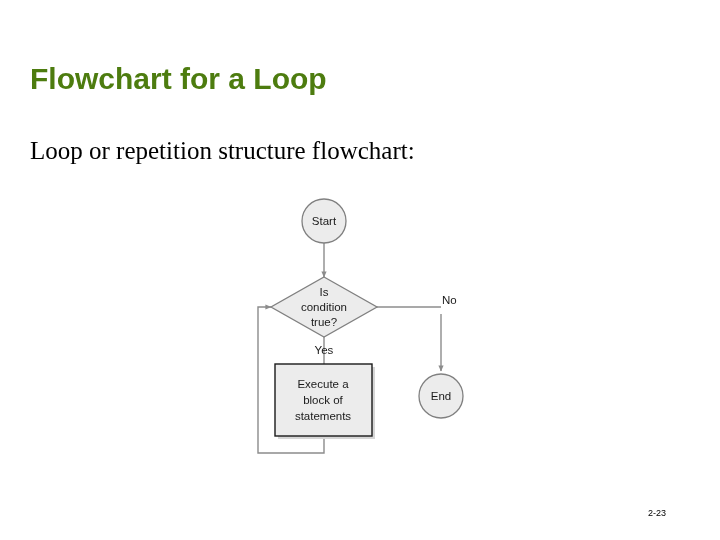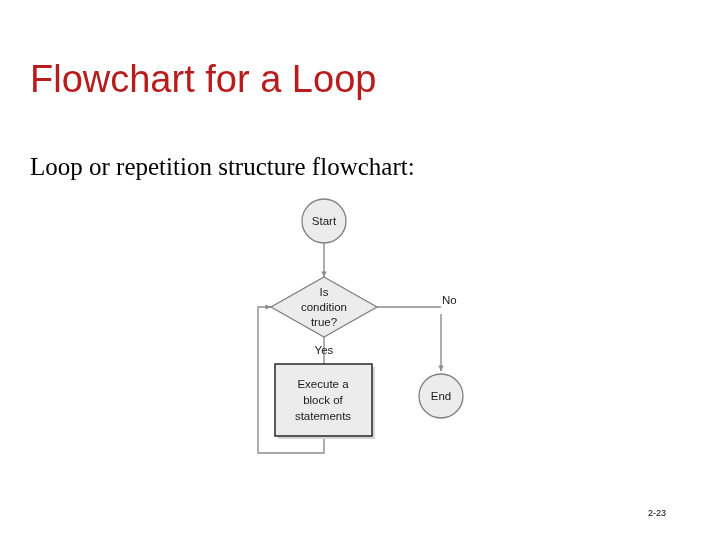--- a/index.html
+++ b/index.html
@@ -20,39 +20,38 @@
     width: 720px;
     height: 540px;
     background: #ffffff;
   }
   .slide-title {
     position: absolute;
     left: 30px;
     top: 62px;
     width: 640px;
     font-family: "Liberation Sans", sans-serif;
-    font-size: 38px;
-    font-weight: 400;
-    color: #b91c1c;
+    font-size: 30px;
+    font-weight: 700;
+    color: #4d7c0f;
     letter-spacing: 0px;
     line-height: 34px;
     white-space: nowrap;
   }
   .slide-subtitle {
     position: absolute;
     left: 30px;
     top: 136px;
     width: 650px;
     font-family: "Liberation Serif", serif;
     font-size: 25px;
     font-weight: 400;
     color: #000000;
     line-height: 30px;
     white-space: nowrap;
-    margin-top: 16px;
   }
   .figure-wrap {
     position: absolute;
     left: 232px;
     top: 182px;
     width: 262px;
     height: 288px;
     text-align: right;
   }
   .figure-wrap svg {

